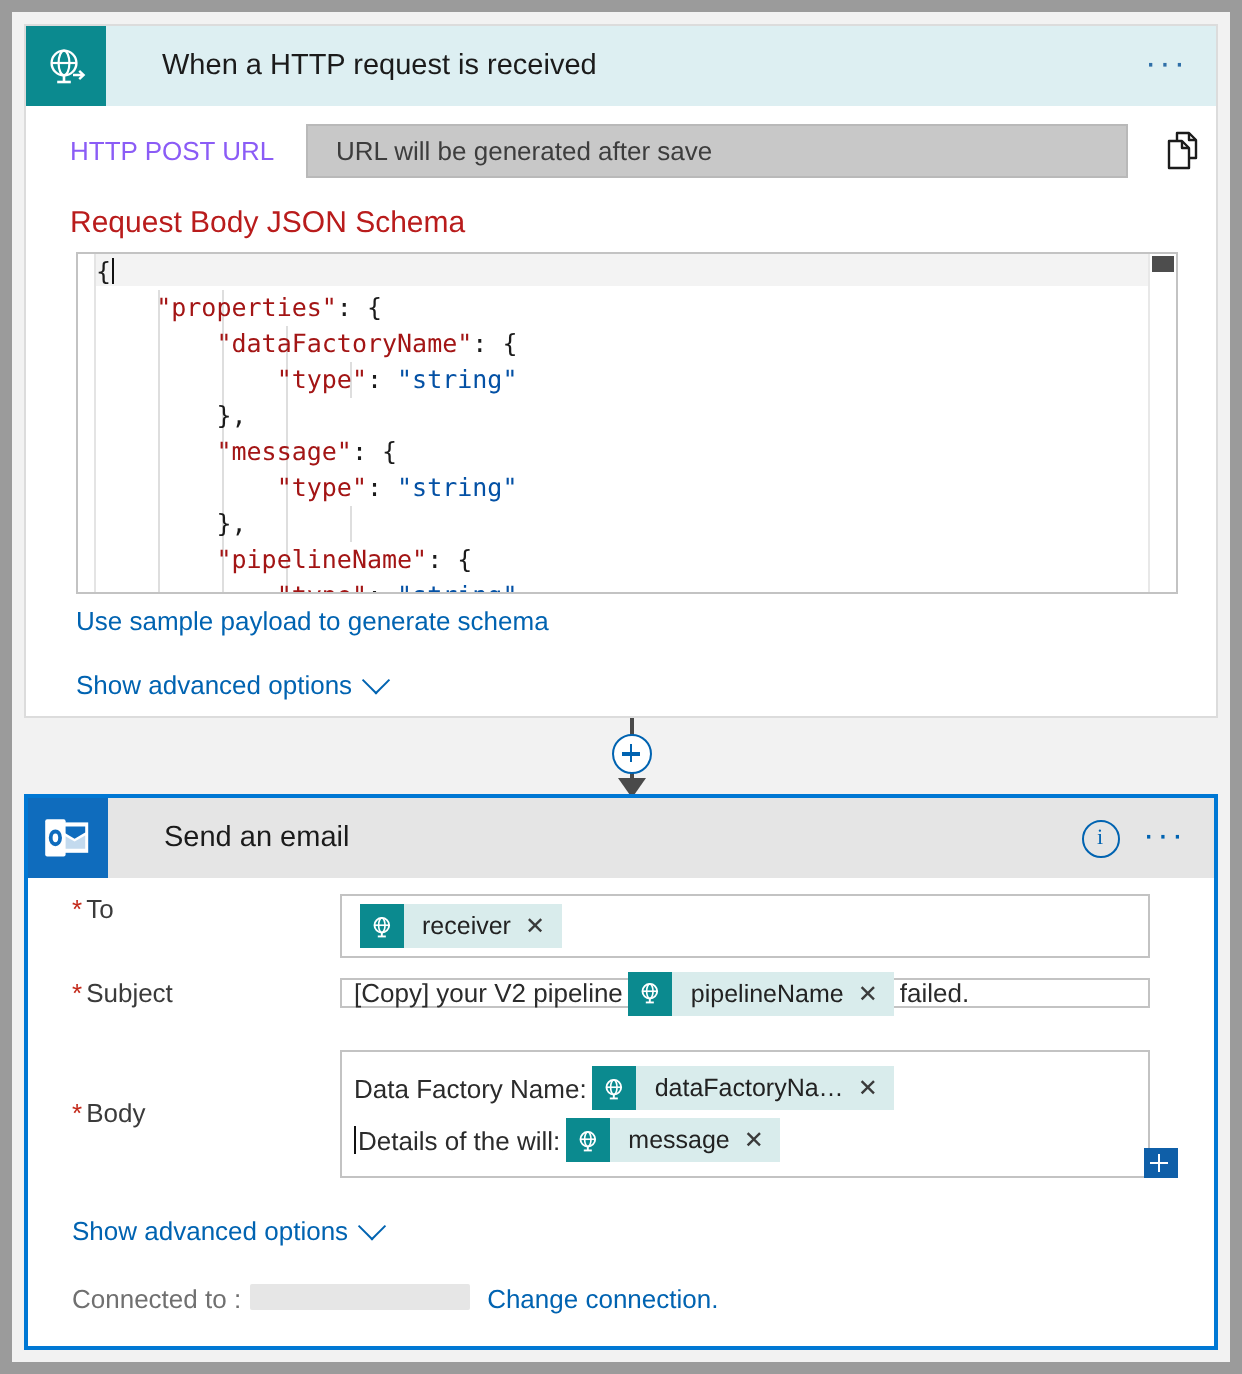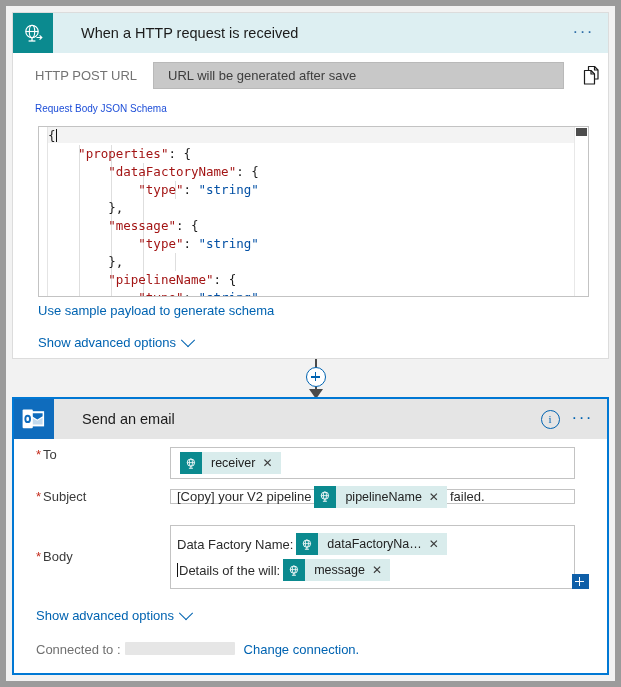--- a/index.html
+++ b/index.html
@@ -108,21 +108,21 @@
     height: 44px;
     display: flex;
     align-items: center;
   }
   .lbl-posturl {
     width: 140px;
     flex: 0 0 140px;
     padding-left: 22px;
     box-sizing: border-box;
     font-size: 13px;
-    color: #737373;
+    color: #8b5cf6;
   }
   .posturl-box {
     flex: 1 1 auto;
     height: 27px;
     background: #c8c8c8;
     border: 1px solid #b9b9b9;
     box-sizing: border-box;
     display: flex;
     align-items: center;
     padding-left: 14px;
@@ -135,22 +135,22 @@
     width: 34px;
     display: flex;
     align-items: center;
     justify-content: center;
   }
 
   .lbl-schema {
     position: absolute;
     left: 22px;
     top: 90px;
-    font-size: 10px;
-    color: #1d4ed8;
+    font-size: 15px;
+    color: #b91c1c;
   }
 
   
   .code-editor {
     position: absolute;
     left: 25px;
     top: 113px;
     width: 551px;
     height: 171px;
     border: 1px solid #c3c3c3;

